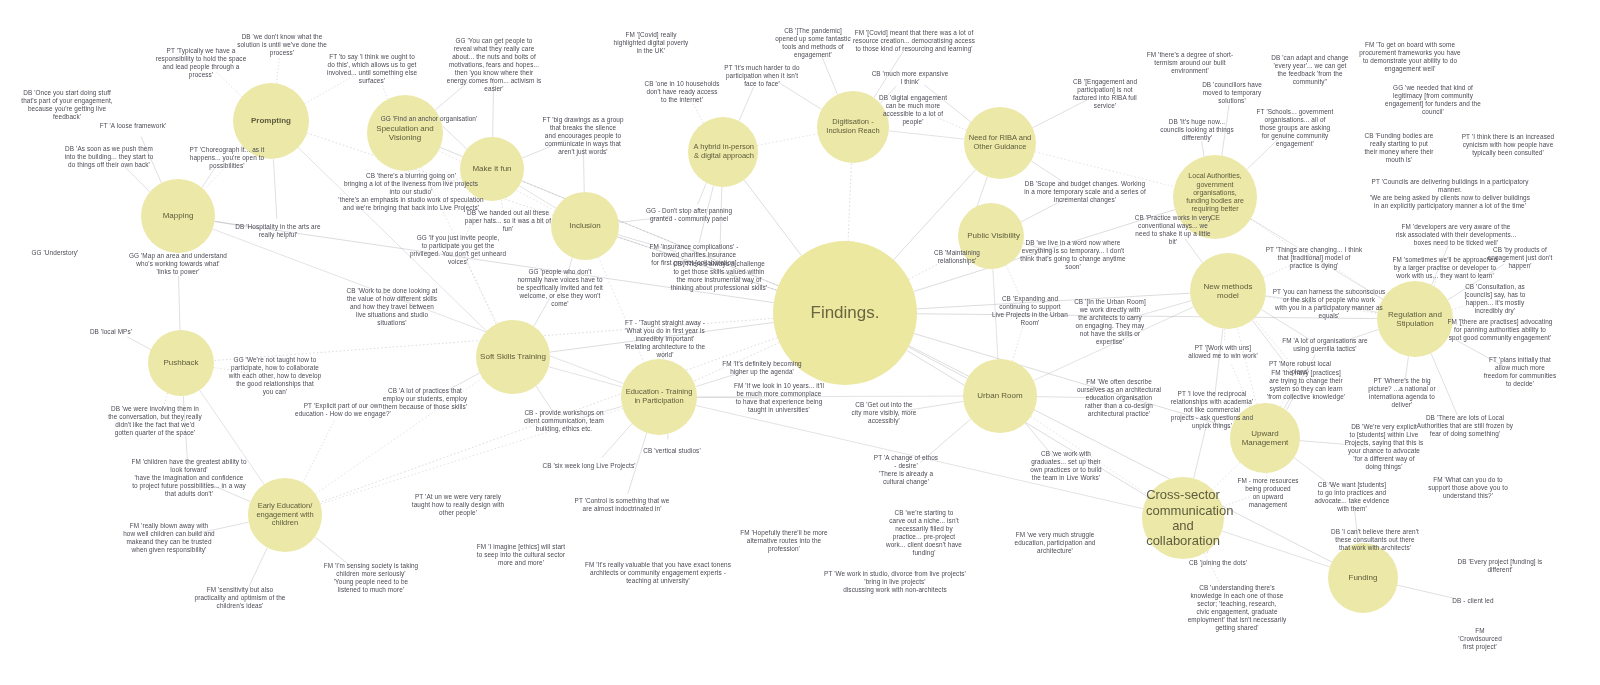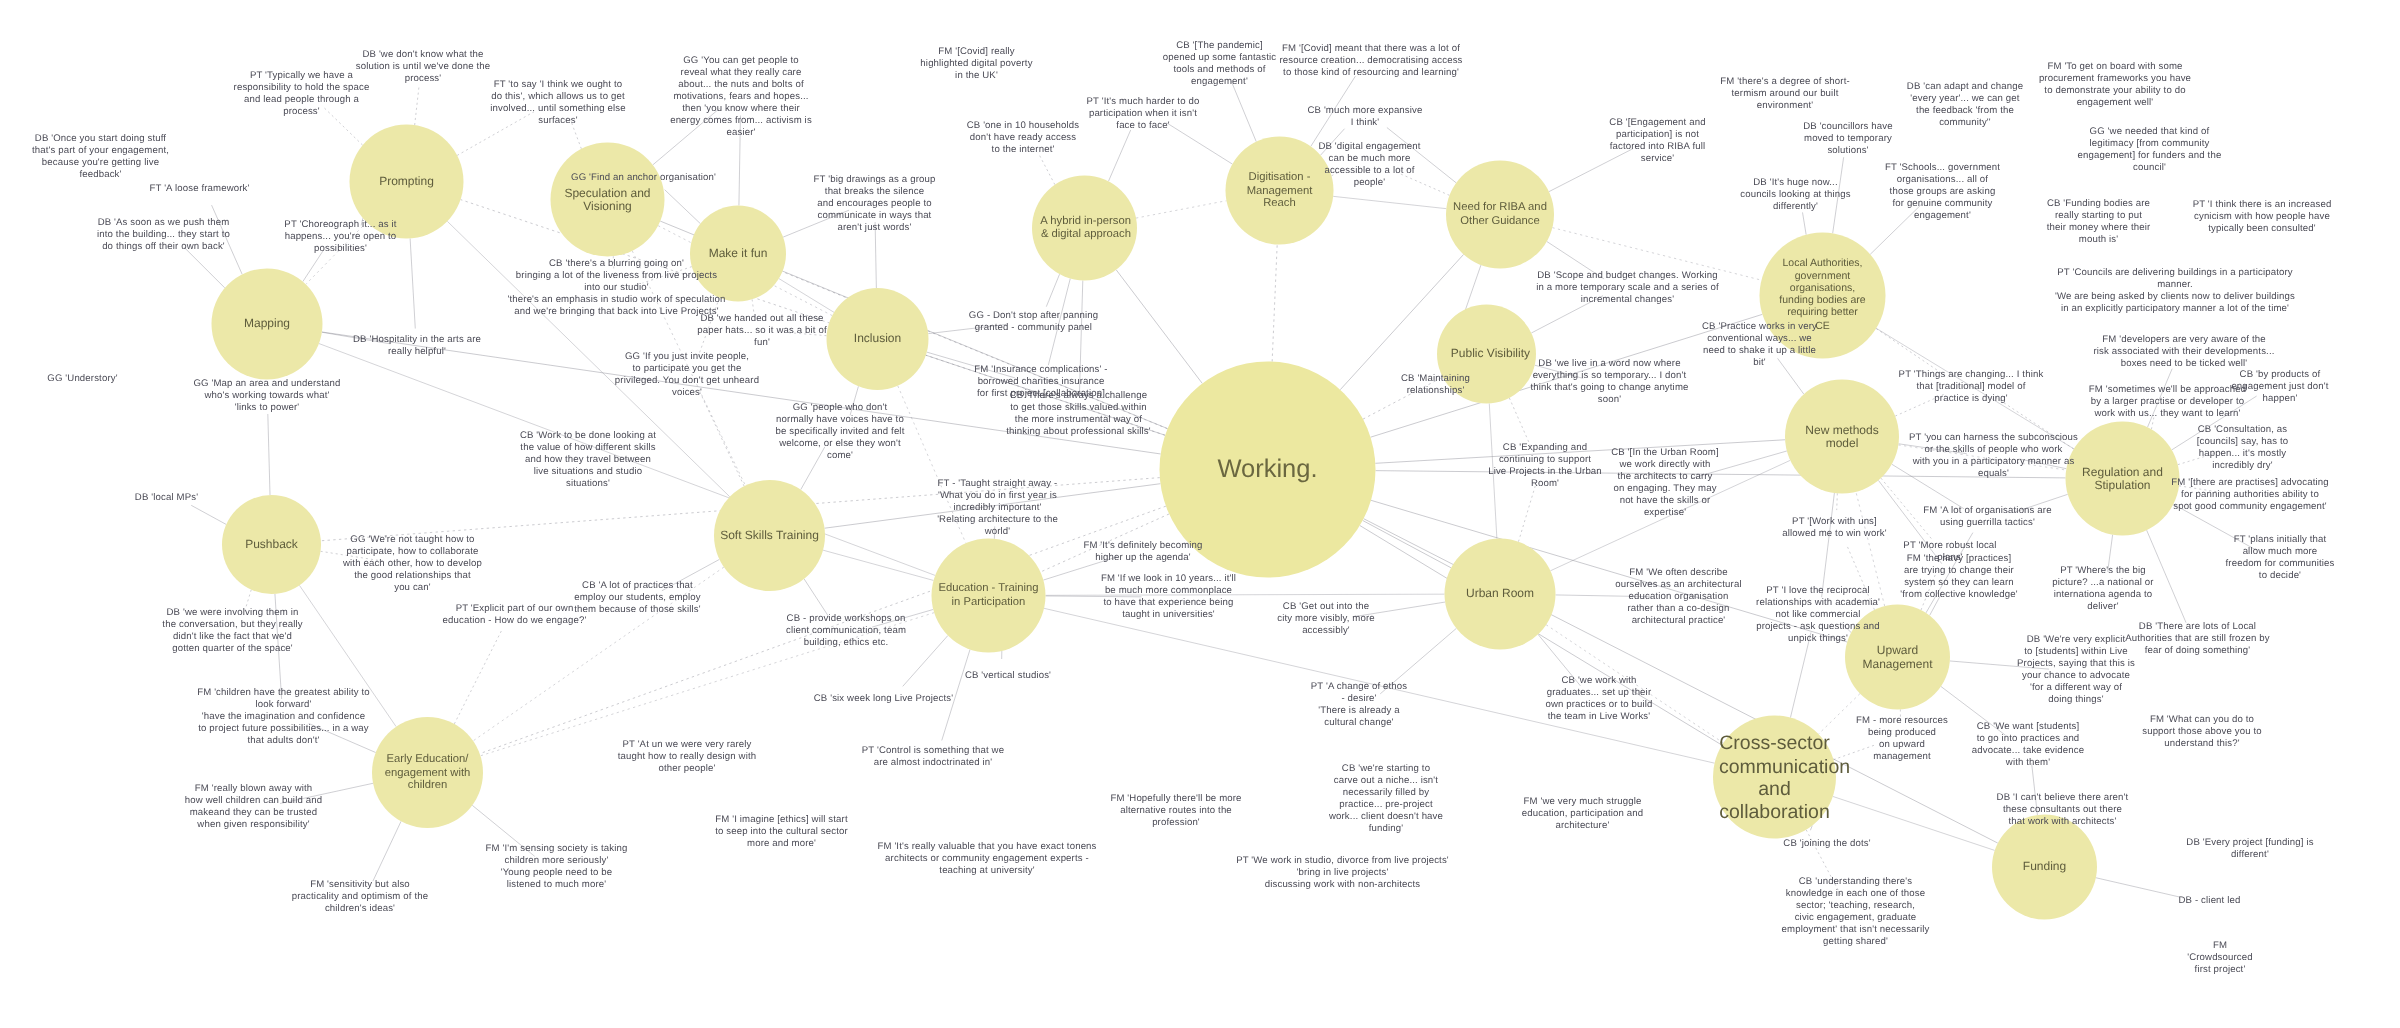--- a/index.html
+++ b/index.html
@@ -205,45 +205,45 @@
       <line x1="438.7601844605823" y1="150.44276197130085" x2="554.7935191668474" y2="210.39331823620452" stroke="#8d8d96" stroke-width="0.55" opacity="0.45" stroke-dasharray="1.5 2.3"></line>
       <line x1="199.63456921453567" y1="390.23513962124446" x2="264.10669512309636" y2="484.4636313337562" stroke="#8d8d96" stroke-width="0.55" opacity="0.45"></line>
       <line x1="482.58849570488644" y1="378.0746389413506" x2="315.41150429511356" y2="493.9253610586494" stroke="#8d8d96" stroke-width="0.55" opacity="0.45" stroke-dasharray="1.5 2.3"></line>
       <line x1="1193.4842630841583" y1="306.8954051586113" x2="1033.6074280496352" y2="380.5228949771416" stroke="#8d8d96" stroke-width="0.55" opacity="0.45"></line>
       <line x1="1256.456936078835" y1="404.05863793483104" x2="1237.2753265429792" y2="327.85062167075483" stroke="#8d8d96" stroke-width="0.55" opacity="0.45" stroke-dasharray="1.5 2.3"></line>
       <line x1="696.025674183233" y1="405.5498217102504" x2="1143.0512462759855" y2="508.77519236525615" stroke="#8d8d96" stroke-width="0.55" opacity="0.45"></line>
       <line x1="244.41729817698388" y1="148.15437282996268" x2="203.8831570381999" y2="189.56021592872054" stroke="#8d8d96" stroke-width="0.55" opacity="0.45" stroke-dasharray="1.5 2.3"></line>
     </svg>
   <div id="nodes-layer">
       <div class="node center" style="left: 845px; top: 313px; width: 144px; height: 144px; font-size: 17px;">
-        <span class="node-label" style="white-space: pre-line;">Working.</span>
+        <span class="node-label" style="white-space: pre-line;">Findings.</span>
       </div>
       <div class="node" style="left: 271px; top: 121px; width: 76px; height: 76px; font-size: 8px;">
-        <span class="node-label" style="white-space: pre-line;">Prompting</span>
+        <span class="node-label" style="white-space: pre-line; font-weight: bold;">Prompting</span>
       </div>
       <div class="node" style="left: 405px; top: 133px; width: 76px; height: 76px; font-size: 8px;">
         <span class="node-label" style="white-space: pre-line;">Speculation and
 Visioning</span>
       </div>
       <div class="node" style="left: 178px; top: 216px; width: 74px; height: 74px; font-size: 8px; text-align: center;">
         <span class="node-label" style="white-space: pre-line;">Mapping</span>
       </div>
       <div class="node" style="left: 492px; top: 169px; width: 64px; height: 64px; font-size: 8px;">
         <span class="node-label" style="white-space: pre-line;">Make it fun</span>
       </div>
       <div class="node" style="left: 585px; top: 226px; width: 68px; height: 68px; font-size: 8px;">
         <span class="node-label" style="white-space: pre-line;">Inclusion</span>
       </div>
       <div class="node" style="left: 723px; top: 152px; width: 70px; height: 70px; font-size: 7.5px; text-align: right;">
         <span class="node-label" style="white-space: pre-line;">A hybrid in-person
 &amp; digital approach</span>
       </div>
       <div class="node" style="left: 853px; top: 127px; width: 72px; height: 72px; font-size: 7.5px;">
         <span class="node-label" style="white-space: pre-line;">Digitisation -
-Management Reach</span>
+Inclusion Reach</span>
       </div>
       <div class="node" style="left: 1000px; top: 143px; width: 72px; height: 72px; font-size: 7.5px;">
         <span class="node-label" style="white-space: pre-line;">Need for RIBA and
 Other Guidance</span>
       </div>
       <div class="node" style="left: 1215px; top: 197px; width: 84px; height: 84px; font-size: 7px;">
         <span class="node-label" style="white-space: pre-line;">Local Authorities,
 government
 organisations,
 funding bodies are

